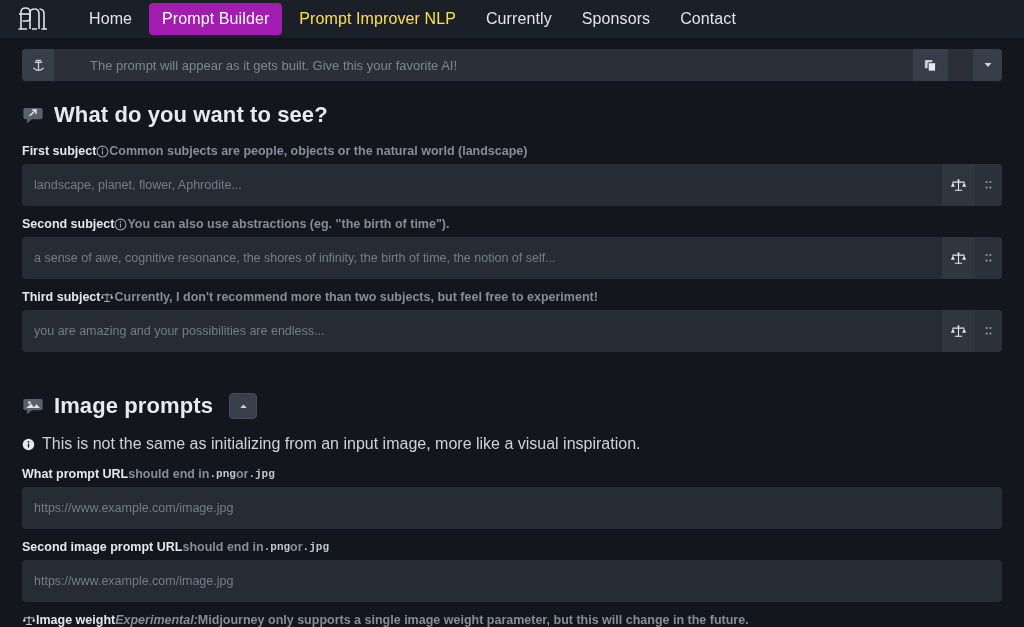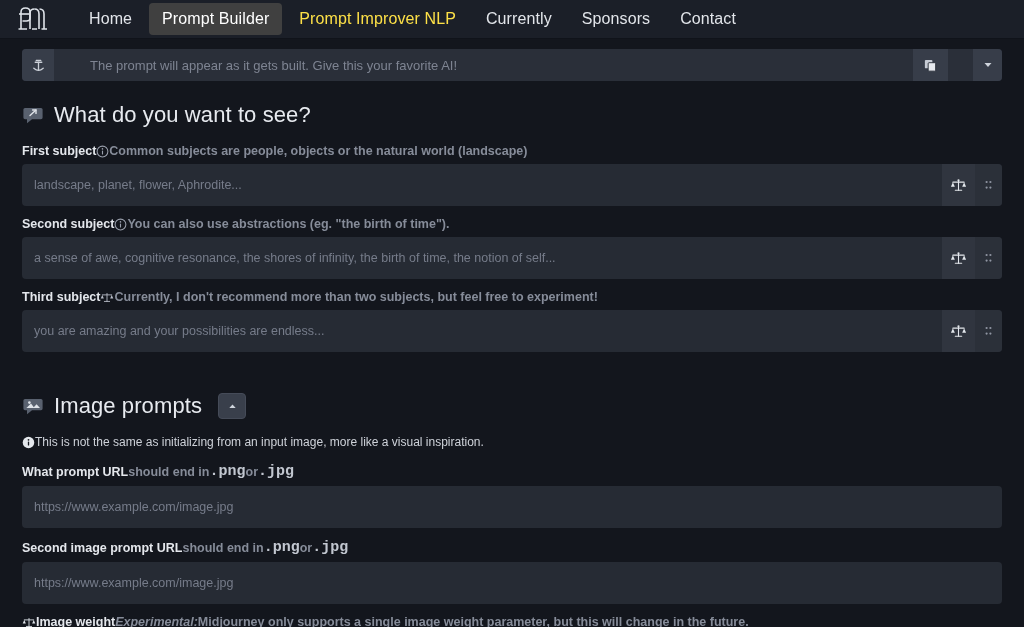--- a/index.html
+++ b/index.html
@@ -30,21 +30,21 @@
   .logo svg { display: block; }
   .nav-link {
     padding: 7px 13px;
     border-radius: 4px;
     color: #e2e5ea;
     font-size: 16px;
     white-space: nowrap;
     cursor: pointer;
     letter-spacing: .1px;
   }
-  .nav-link.active { background: #404040; color: #ffffff; }
+  .nav-link.active { background: #a21caf; color: #ffffff; }
   .nav-link.disabled { color: #fde047; cursor: default; }
 
   
   .outputbar-wrap {
     padding: 10px 22px 9px 22px;
     background: #13161d;
   }
   .outputbar {
     height: 32px;
     background: #2a2f39;
@@ -80,21 +80,21 @@
 
   
   .page { padding: 0 22px; }
   .section-head {
     display: flex; align-items: center;
     gap: 10px;
     margin: 12px 0 16px 0;
   }
   .section-head .sh-title {
     font-size: 22px;
-    font-weight: normal;
+    font-weight: bold;
     color: #e7eaef;
     letter-spacing: .1px;
   }
   .collapse-btn {
     width: 28px; height: 26px;
     background: #393f4b;
     border: 1px solid #454b58;
     border-radius: 4px;
     display: flex; align-items: center; justify-content: center;
     cursor: pointer;
@@ -106,21 +106,21 @@
     display: flex; align-items: center;
     margin-bottom: 6px;
     font-size: 12.5px;
     white-space: nowrap;
   }
   .field-label .lbl-strong { font-weight: bold; color: #e4e7ec; }
   .field-label .lbl-hint { color: #868c99; font-weight: bold; }
   .field-label .lbl-hint em { font-style: italic; }
   .mono {
     font-family: "Liberation Mono", monospace;
-    font-size: 15px;
+    font-size: 11px;
     color: #c2c7d0;
     font-weight: bold;
   }
 
   .input-shell {
     height: 42px;
     background: #262b34;
     border-radius: 4px;
     display: flex; align-items: stretch;
     overflow: hidden;
@@ -144,22 +144,23 @@
   .input-shell .in-addon.grip { padding: 0 9px; background: #2b3039; }
   .input-shell .in-lead {
     flex: 0 0 34px;
     display: flex; align-items: center; justify-content: center;
     background: #30353f;
     cursor: pointer;
   }
 
   .note-line {
     display: flex; align-items: center;
+    gap: 7px;
     margin: 6px 0 14px 0;
-    font-size: 12px;
+    font-size: 16px;
     color: #ced2d9;
   }
 
   .spacer-lg { height: 18px; }
 
   .icon { display: inline-flex; align-items: center; justify-content: center; }
 </style>
 </head>
 <body>
 

